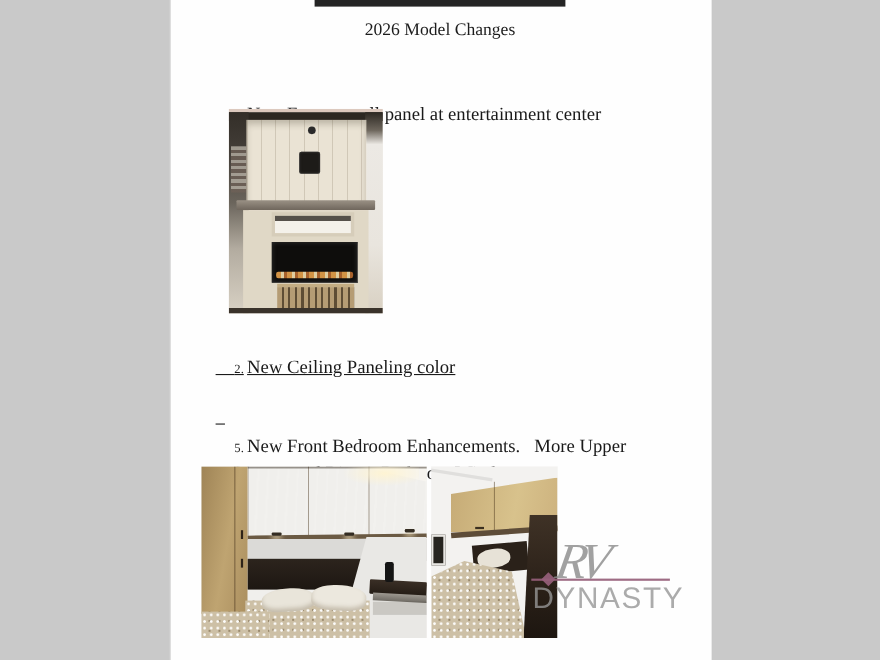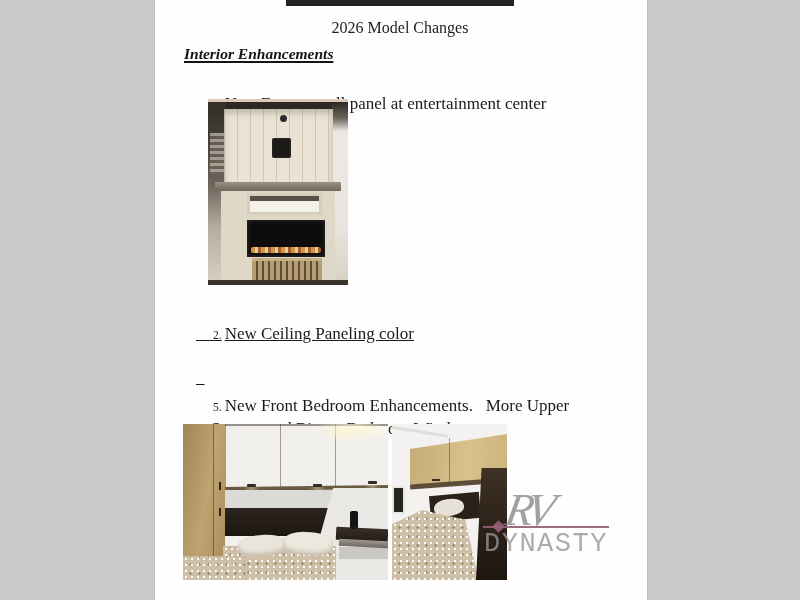--- a/index.html
+++ b/index.html
@@ -119,33 +119,32 @@
     clip-path:polygon(0 20%,32% 0,78% 14%,92% 100%,0 100%);}
 
   
   #watermark{left:0;top:0;width:800px;height:600px;pointer-events:none;z-index:9;}
   .wm-line{left:483px;top:526px;width:126px;height:2px;background:#96607a;opacity:.92;}
   .wm-diamond{left:494px;top:522px;width:9px;height:9px;background:#96607a;
     transform:rotate(45deg);opacity:.92;}
   .wm-rv{left:506px;top:487px;font-family:"Liberation Serif",serif;font-style:italic;
     font-size:46px;letter-spacing:-6px;color:rgba(140,140,140,.82);transform:skewX(-10deg);
     line-height:1;}
-  .wm-dynasty{left:484px;top:531px;font-family:Liberation Mono, monospace;font-size:27px;
+  .wm-dynasty{left:484px;top:531px;font-family:Liberation Sans, sans-serif;font-size:27px;
     letter-spacing:1.5px;color:rgba(150,150,150,.8);line-height:1;}
   .photo-layer{z-index:2;}
 </style>
 </head>
 <body>
 
 <div id="stage">
   <div class="abs" id="doc-page"></div>
   <div class="abs" id="top-bar"></div>
 
   <div class="abs" id="doc-title">2026 Model Changes</div>
-  <div class="abs" id="section-heading">Interior Enhancements</div>
 
   <div class="abs list-item" id="item-1">
     <span class="num">1.</span><span>New Feature wall panel at entertainment center</span><span class="l2"></span>
   </div>
   <div class="abs list-item" id="item-2">
     <span class="num">2.</span><span>New Ceiling Paneling color</span><span class="l2"></span>
   </div>
   <div class="abs list-item" id="item-5">
     <span class="num">5.</span><span>New Front Bedroom Enhancements.   More Upper</span><span class="l2">Storage and Bigger Bedroom Window</span>
   </div>

